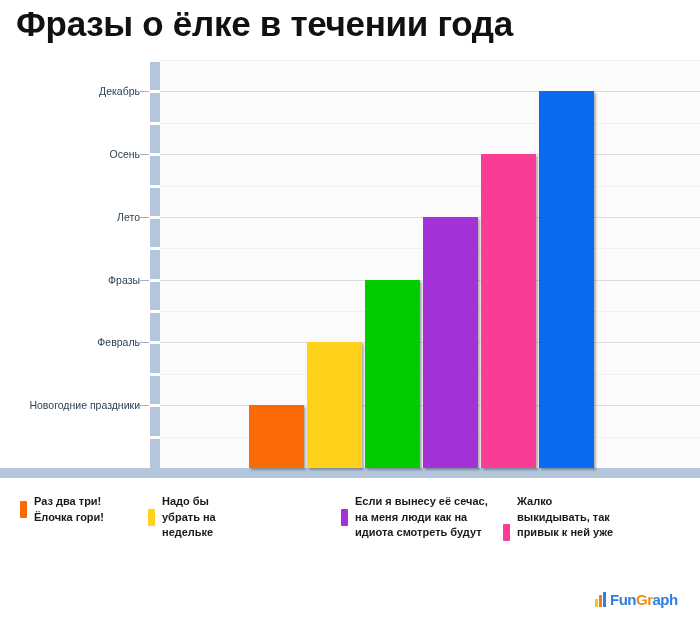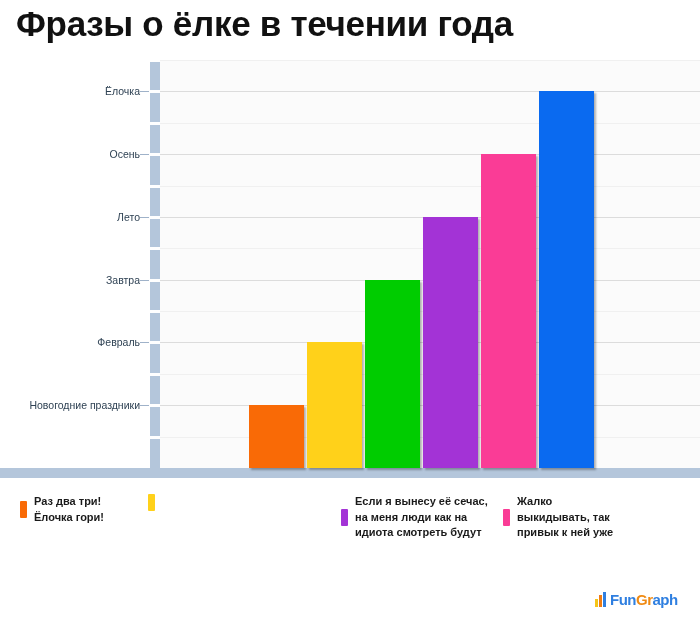--- a/index.html
+++ b/index.html
@@ -206,30 +206,30 @@
       <div class="gridline" style="top: 384.615px; background: rgb(240, 240, 240);"></div>
       <div class="gridline" style="top: 321.846px; background: rgb(240, 240, 240);"></div>
       <div class="gridline" style="top: 259.077px; background: rgb(240, 240, 240);"></div>
       <div class="gridline" style="top: 196.308px; background: rgb(240, 240, 240);"></div>
       <div class="gridline" style="top: 133.538px; background: rgb(240, 240, 240);"></div>
       <div class="gridline" style="top: 70.7692px; background: rgb(240, 240, 240);"></div>
       <div class="gridline" style="top: 8px; background: rgb(240, 240, 240);"></div>
     </div>
   <div id="ytick-labels">
       <div class="ytick-wrap" style="top: 39.3846px;">
-        <div class="ytick-label">Ёлочка</div>
+        <div class="ytick-label">Декабрь</div>
       </div>
       <div class="ytick-wrap" style="top: 102.154px;">
         <div class="ytick-label">Осень</div>
       </div>
       <div class="ytick-wrap" style="top: 164.923px;">
         <div class="ytick-label">Лето</div>
       </div>
       <div class="ytick-wrap" style="top: 227.692px;">
-        <div class="ytick-label">Завтра</div>
+        <div class="ytick-label">Фразы</div>
       </div>
       <div class="ytick-wrap" style="top: 290.462px;">
         <div class="ytick-label">Февраль</div>
       </div>
       <div class="ytick-wrap" style="top: 353.231px;">
         <div class="ytick-label">Новогодние праздники</div>
       </div>
     </div>
 
   <div class="y-axis-band" id="y-axis-band">
@@ -259,26 +259,27 @@
     </div>
 </div>
 
 <div class="legend" id="legend">
     <div class="legend-item" style="left: 4px; width: 122px;">
       <span class="legend-swatch" style="background: rgb(249, 106, 6);"></span>
       <span class="legend-text">Раз два три! Ёлочка гори!</span>
     </div>
     <div class="legend-item" style="left: 132px; width: 100px;">
       <span class="legend-swatch" style="background: rgb(255, 209, 26);"></span>
+      <span class="legend-text">Надо бы убрать на недельке</span>
     </div>
     <div class="legend-item" style="left: 325px; width: 155px;">
       <span class="legend-swatch" style="background: rgb(163, 51, 214);"></span>
       <span class="legend-text">Если я вынесу её сечас, на меня люди как на идиота смотреть будут</span>
     </div>
-    <div class="legend-item" style="left: 487px; width: 115px;">
+    <div class="legend-item" style="left: 487px; width: 115px; align-items: flex-end;">
       <span class="legend-swatch" style="background: rgb(250, 60, 150);"></span>
       <span class="legend-text">Жалко выкидывать, так привык к ней уже</span>
     </div>
   </div>
 
 <div class="logo">
   <span class="logo-bars" id="logo-bars">
       <i style="background: rgb(245, 197, 24); height: 8px;"></i>
       <i style="background: rgb(240, 124, 18); height: 12px;"></i>
       <i style="background: rgb(47, 127, 224); height: 15px;"></i>

